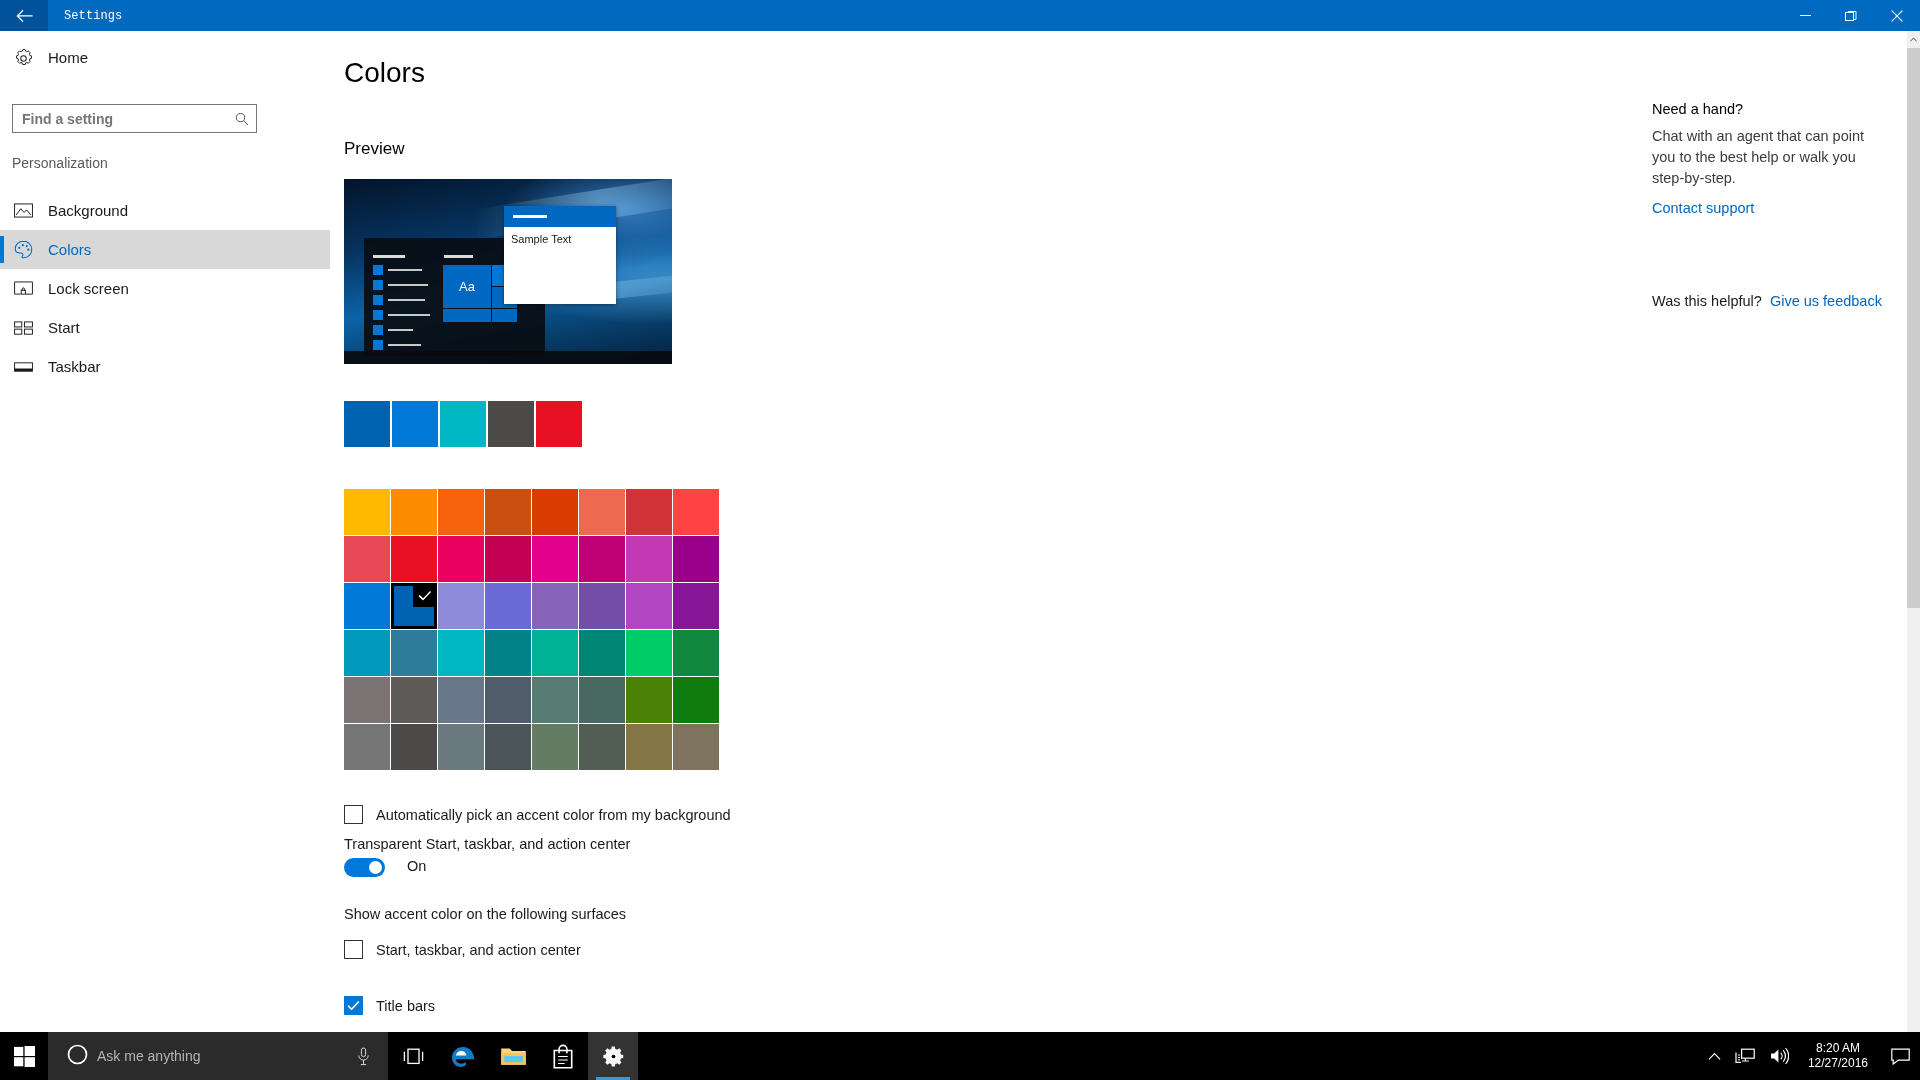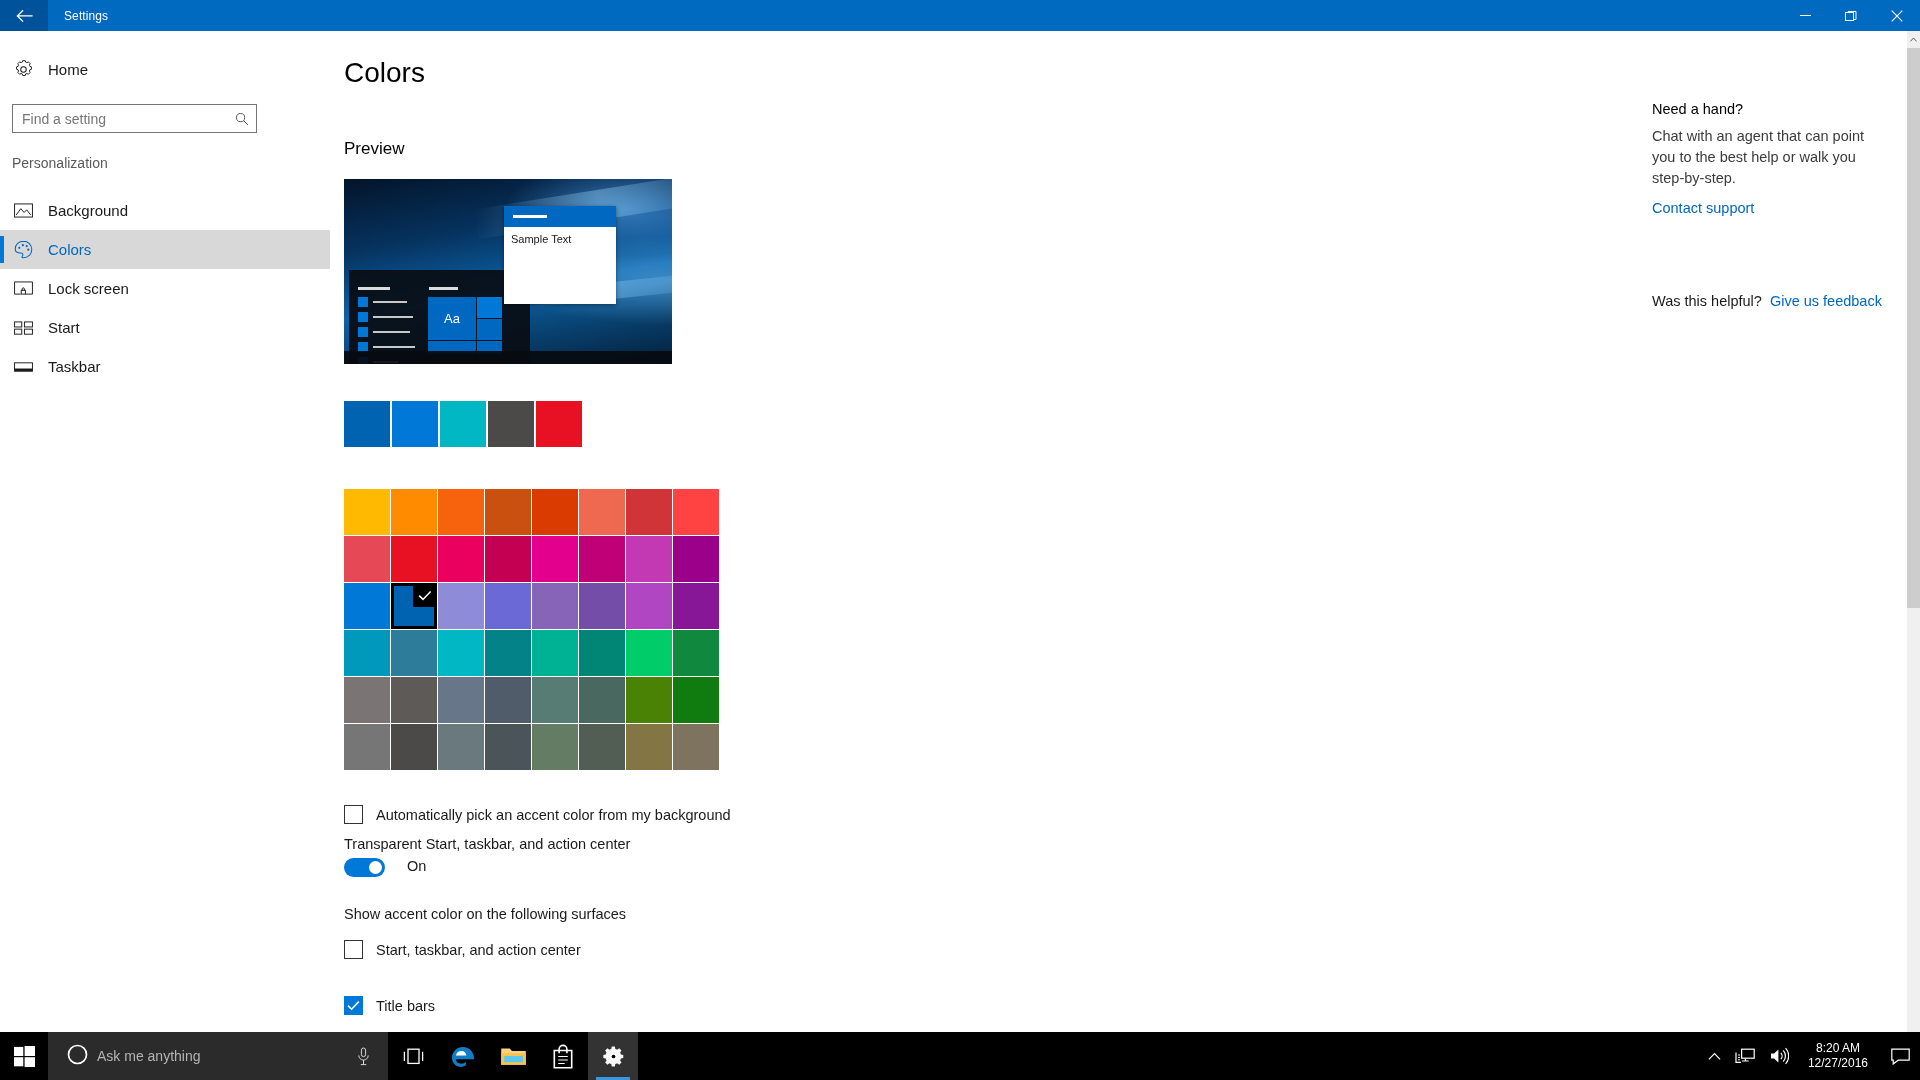--- a/index.html
+++ b/index.html
@@ -29,57 +29,58 @@
   }
   #titlebar-back {
     width: 48px; height: 31px;
     background: #00539b;
     display: flex; align-items: center; justify-content: center;
     cursor: pointer;
   }
   #titlebar-back svg { display: block; }
   #titlebar-title {
     color: #ffffff; font-size: 12px; letter-spacing: .1px;
-    margin-left: 16px; white-space: nowrap;
+    margin-left: 16px; white-space: nowrap; font-family: Liberation Mono, monospace;
   }
   #titlebar-spacer { flex: 1; }
   .winbtn {
     width: 46px; height: 31px;
     display: flex; align-items: center; justify-content: center;
     cursor: pointer;
   }
 
   
   #sidebar {
     position: absolute; left: 0; top: 31px;
     width: 330px; height: 1029px;
     background: #ffffff;
   }
   #nav-home {
-    display: flex; align-items: center;
+    display: flex; align-items: flex-start;
     height: 40px; margin-top: 18px; padding-left: 14px;
     cursor: pointer;
   }
   #nav-home .nav-ico { width: 34px; display: flex; align-items: center; }
   #nav-home .nav-lbl { font-size: 15px; color: #1a1a1a; }
 
   
   #search-wrap {
     position: absolute; left: 12px; top: 73px;
     width: 245px; height: 29px;
     border: 1px solid #767676;
     background: #ffffff;
     display: flex; align-items: center;
   }
   #search-input {
     flex: 1; border: 0; outline: none;
     font-family: "Liberation Sans", sans-serif;
     font-size: 14px; color: #1a1a1a;
     padding: 0 6px 0 9px; background: transparent;
     height: 27px;
+    font-weight: bold;
   }
   #search-input::placeholder { color: #767676; opacity: 1; }
   #search-icon-btn {
     width: 28px; height: 27px;
     display: flex; align-items: center; justify-content: center;
     cursor: pointer;
   }
 
   #nav-group-title {
     position: absolute; left: 12px; top: 124px;
@@ -140,24 +141,23 @@
     transform: rotate(-9deg);
   }
   #preview-wall-streak2 {
     position: absolute; left: 55%; top: 55%;
     width: 60%; height: 9%;
     background: linear-gradient(95deg, rgba(130,200,255,0) 0%, rgba(150,215,255,.32) 50%, rgba(130,200,255,0) 100%);
     transform: rotate(-6deg);
   }
   
   #preview-startmenu {
-    position: absolute; left: 5px; top: 59px;
+    position: absolute; left: 20px; top: 59px;
     width: 181px; height: 118px;
     background: rgba(9,13,20,.92);
-    margin-top: 32px;
   }
   #pv-list { position: absolute; left: 9px; top: 27px; }
   .pv-list-row { display: flex; align-items: center; margin-bottom: 5px; }
   .pv-tile-sm { width: 10px; height: 10px; background: #0078d7; }
   .pv-line { height: 2px; background: #c8c8c8; margin-left: 5px; }
   #pv-toplineA {
     position: absolute; left: 9px; top: 17px;
     width: 32px; height: 3px; background: #dcdcdc;
   }
   #pv-toplineB {

